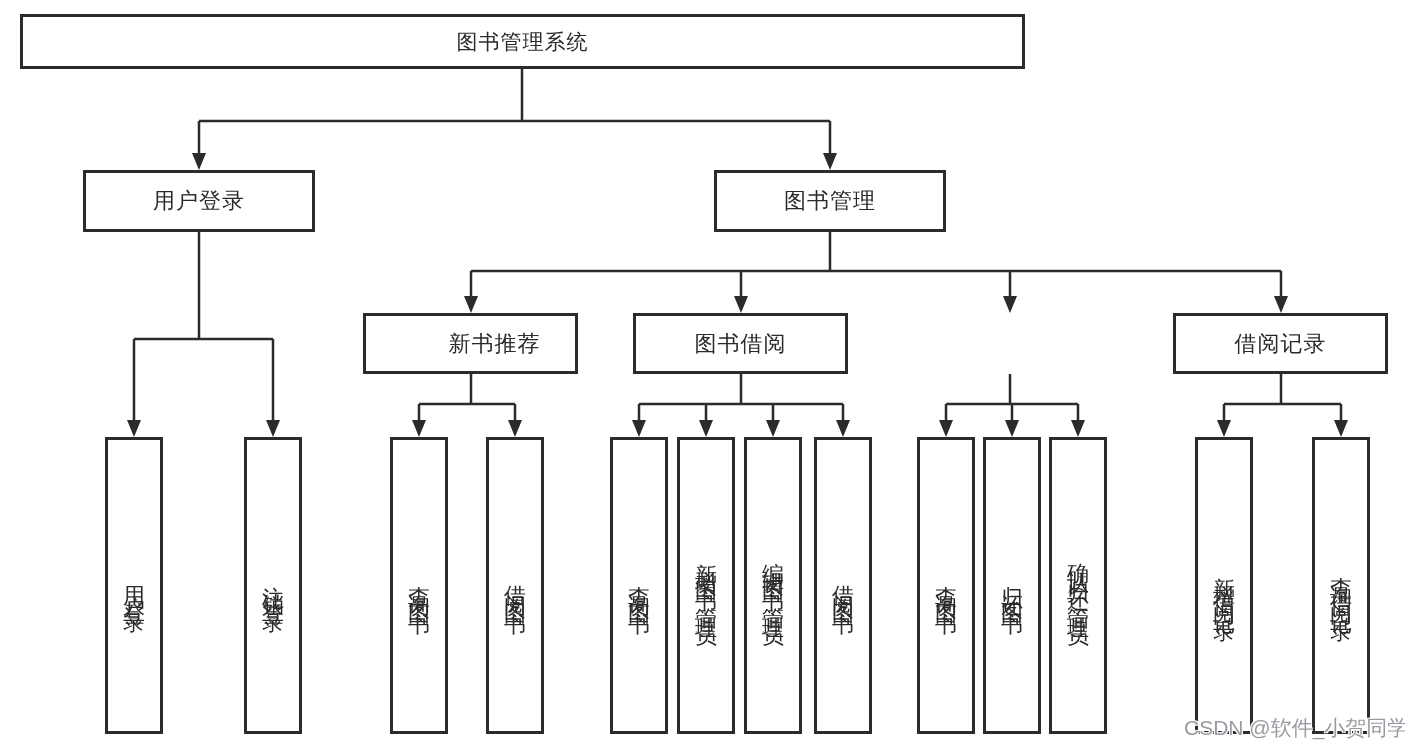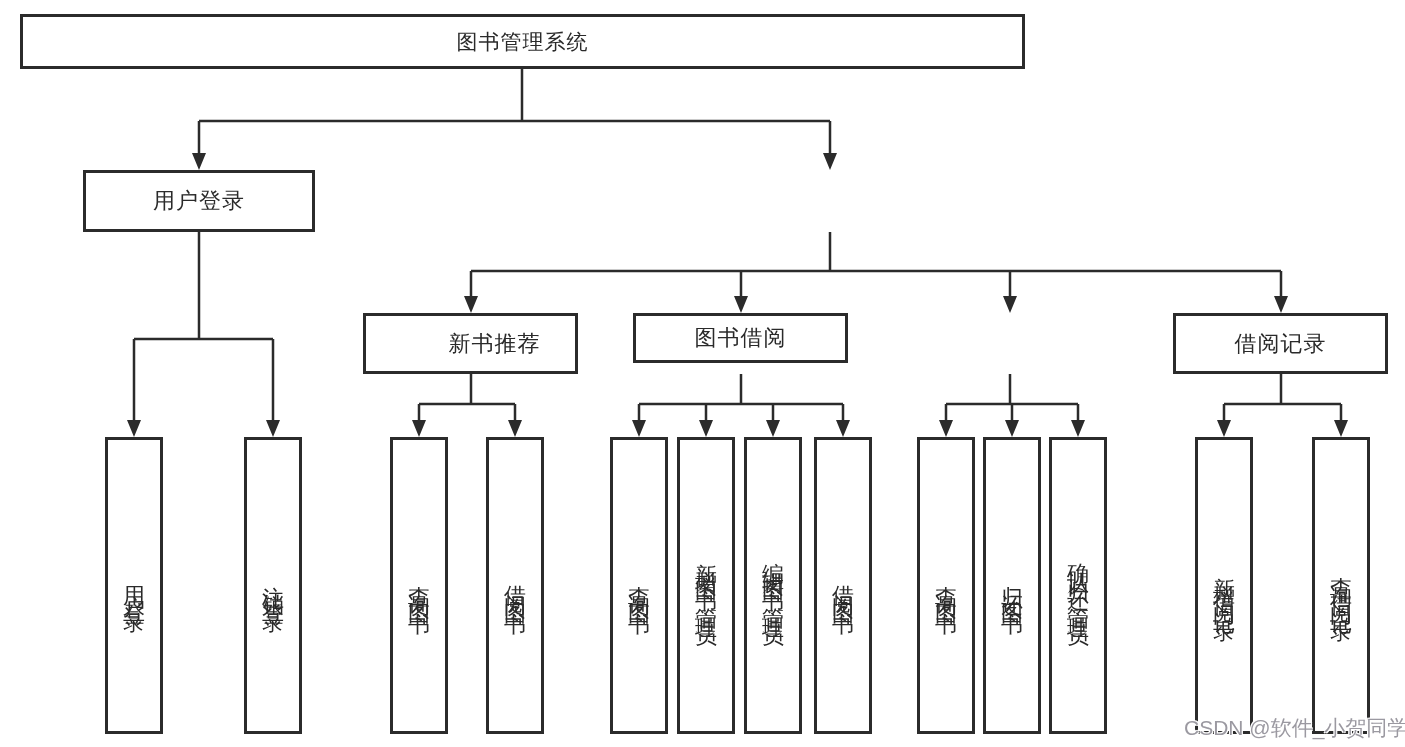--- a/index.html
+++ b/index.html
@@ -77,25 +77,28 @@
     </g>
   </svg>
 
   <div class="box root" style="left:20px; top:14px; width:1005px; height:55px;">
     <span class="hlabel">图书管理系统</span>
   </div>
 
   <div class="box" style="left:83px; top:170px; width:232px; height:62px;">
     <span class="hlabel">用户登录</span>
   </div>
+  <div class="box" style="left:714px; top:170px; width:232px; height:62px;">
+    <span class="hlabel">图书管理</span>
+  </div>
 
   <div class="box" style="left:363px; top:313px; width:215px; height:61px;padding-left:48px;">
     <span class="hlabel">新书推荐</span>
   </div>
-  <div class="box" style="left:633px; top:313px; width:215px; height:50px;">
+  <div class="box" style="left:633px; top:313px; width:215px; height:61px;">
     <span class="hlabel">图书借阅</span>
   </div>
   <div class="box" style="left:1173px; top:313px; width:215px; height:61px;">
     <span class="hlabel">借阅记录</span>
   </div>
 
   <div class="box" style="left:105px; top:437px; width:58px; height:297px;">
     <span class="vlabel">用户登录</span>
   </div>
   <div class="box" style="left:244px; top:437px; width:58px; height:297px;">

